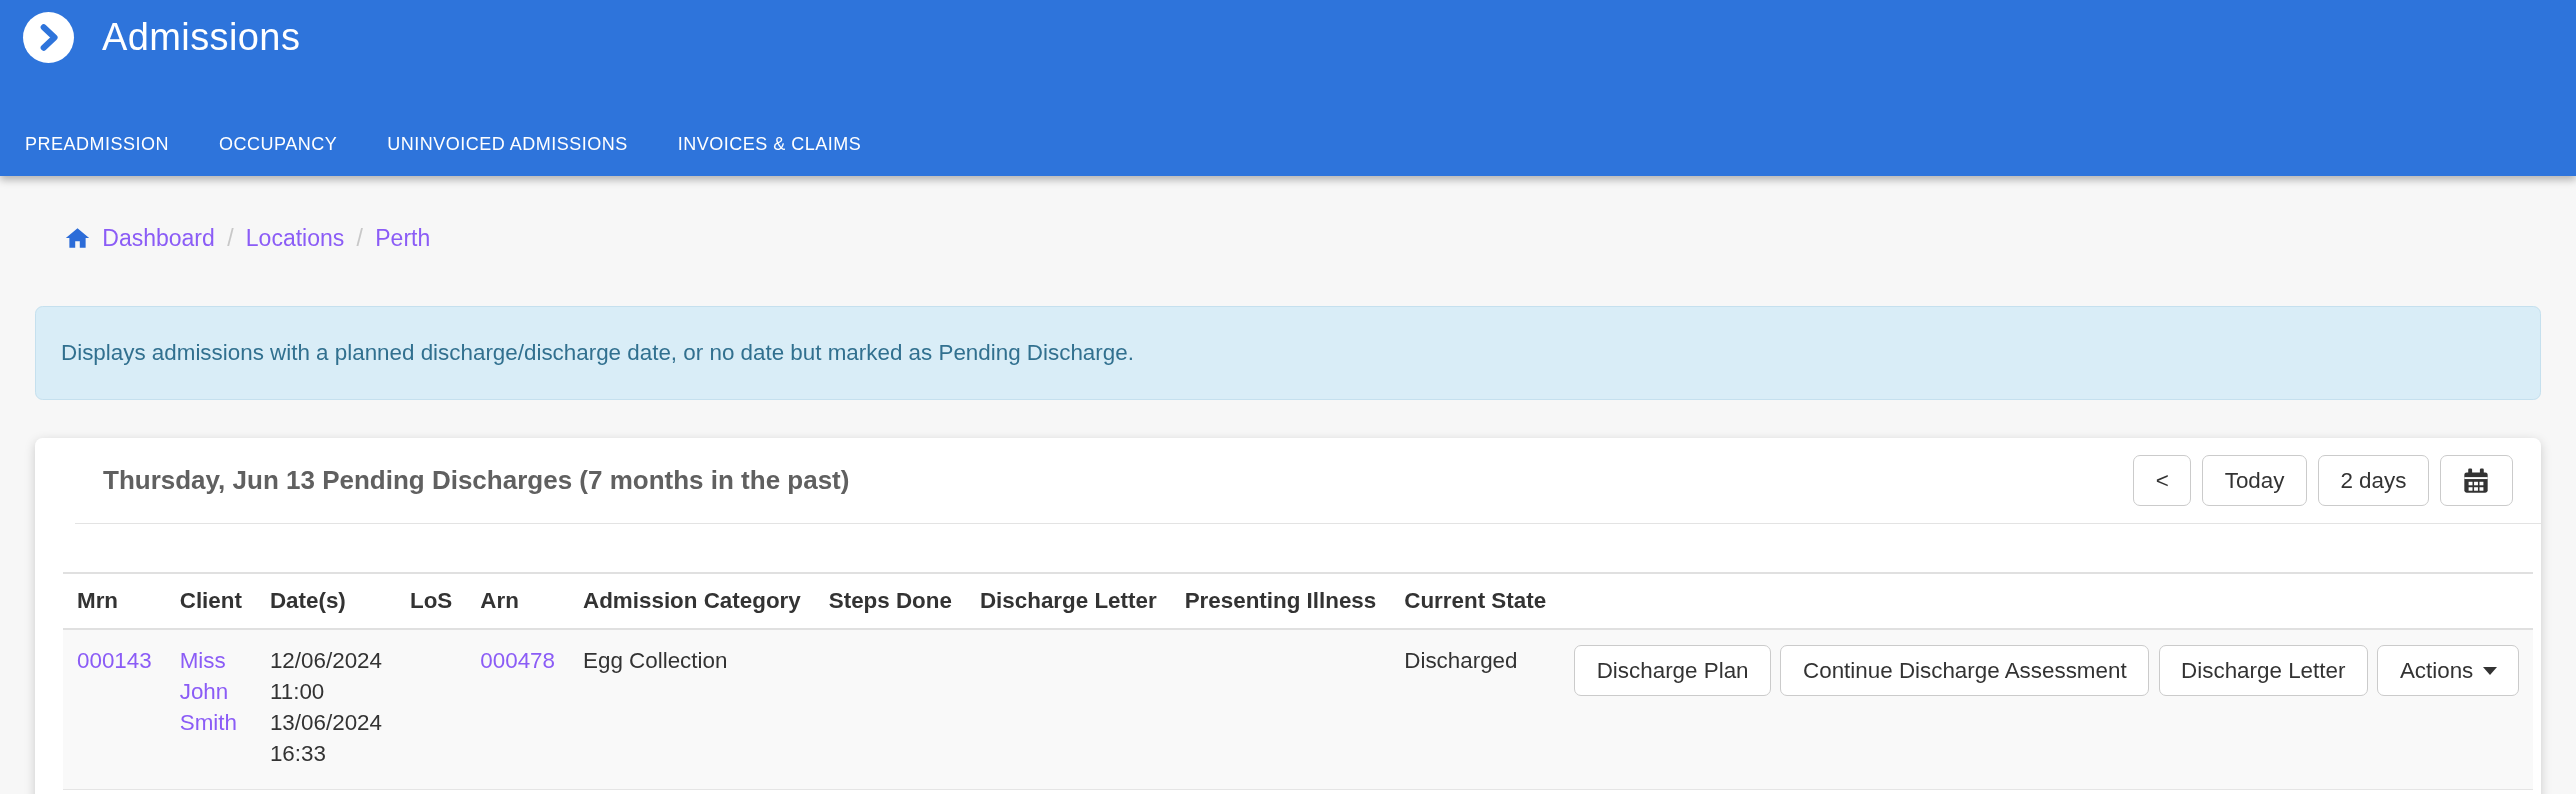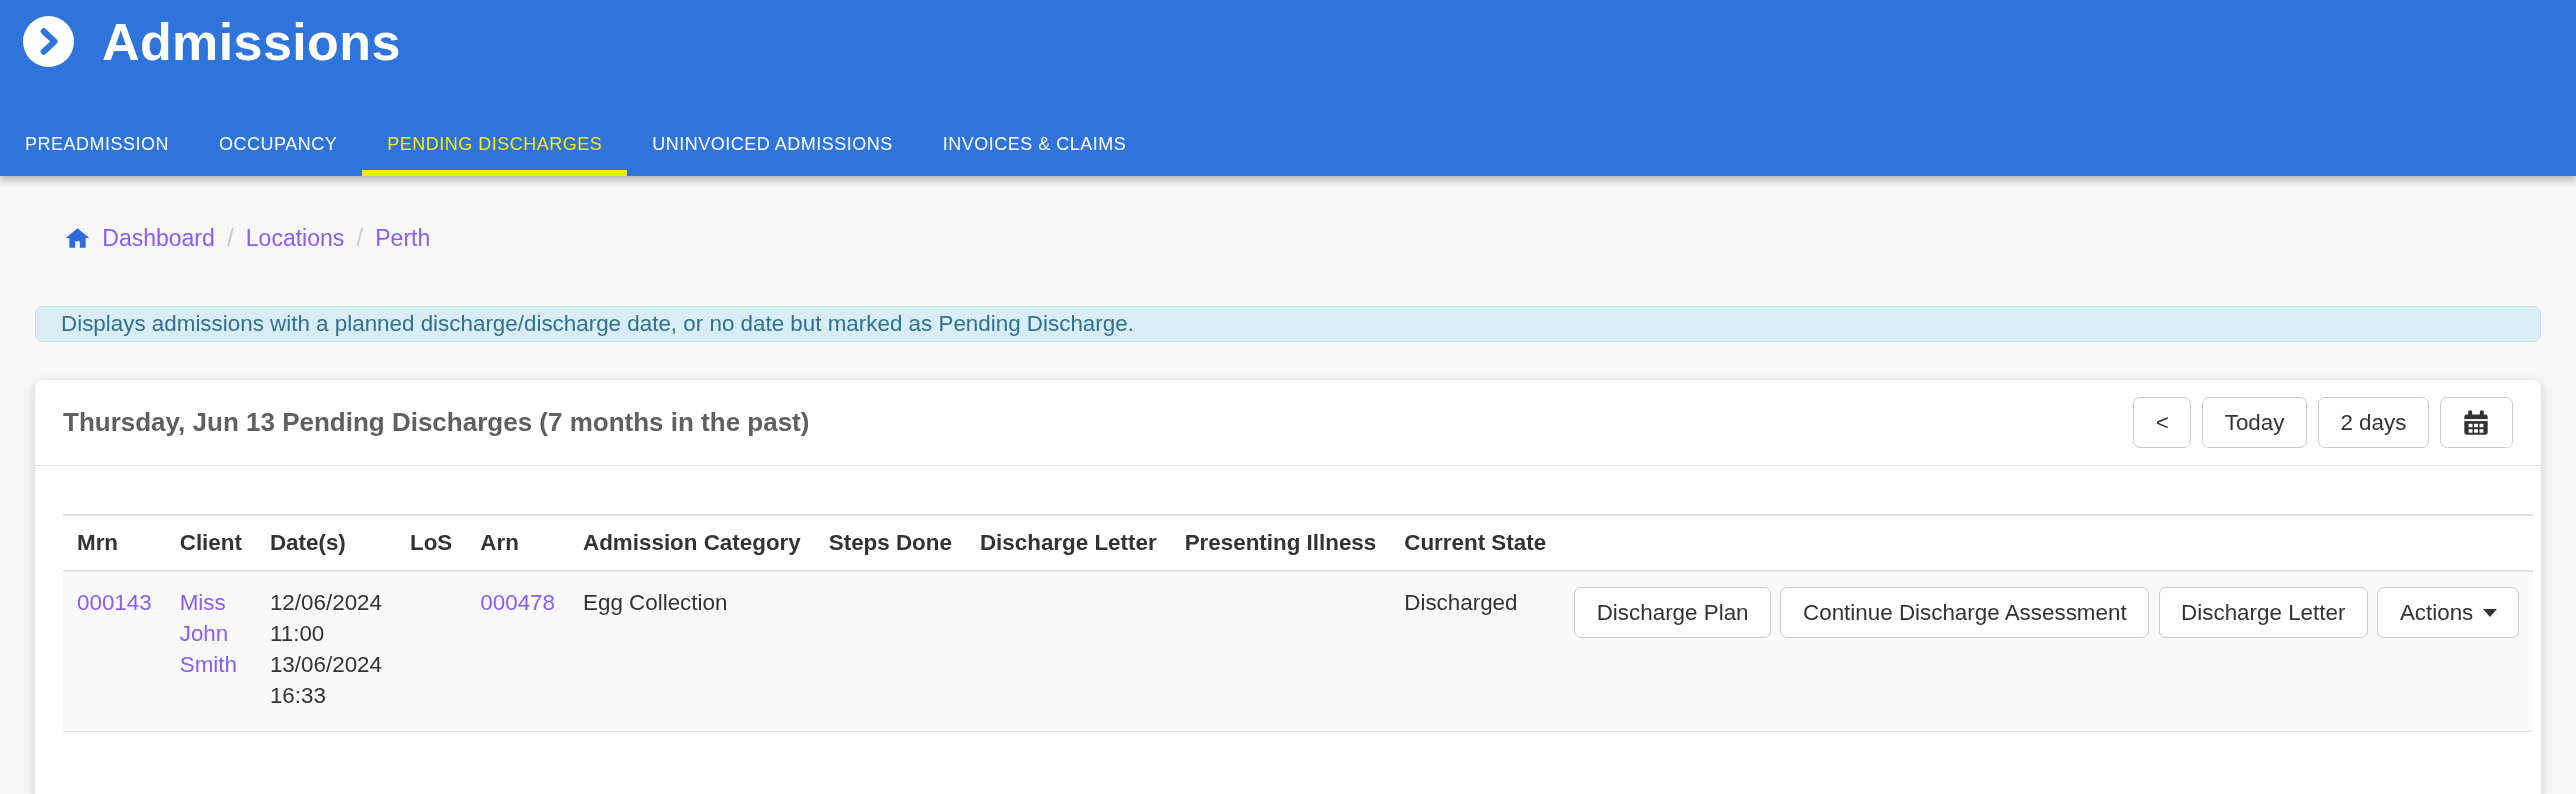--- a/index.html
+++ b/index.html
@@ -18,21 +18,21 @@
     background: #2e74db;
     box-shadow: 0 3.9px 7.7px rgba(0,0,0,0.28);
   }
   .brand { display: flex; align-items: center; gap: 28px; padding: 11.6px 0 0 23px; }
   .brand-icon {
     width: 51px; height: 51px; border-radius: 50%;
     background: #ffffff; flex: 0 0 auto;
     display: flex; align-items: center; justify-content: center;
   }
   .brand-icon svg { width: 29px; height: 29px; }
-  .page-title { color: #ffffff; font-size: 52px; font-weight: 700; letter-spacing: 0.4px; }
+  .page-title { color: #ffffff; font-size: 38px; font-weight: 400; letter-spacing: 0.4px; }
 
   .tabs { position: absolute; bottom: 0; left: 0; display: flex; align-items: flex-end; }
   .tab {
     font-size: 18px; font-weight: 500; letter-spacing: 0.5px;
     color: #ffffff; padding: 0 25px 15.4px 25px; cursor: pointer;
     border-bottom: 6.2px solid transparent; white-space: nowrap;
   }
   .tab.active { color: #fde908; border-bottom-color: #fde908; }
 
   
@@ -46,35 +46,36 @@
   .home-icon { width: 25px; height: 25px; display: inline-block; }
 
   
   .alert-info {
     margin: 54px 35px 0 35px;
     background: #d9edf7;
     border: 1.5px solid #c5e0ee;
     border-radius: 7.7px;
     color: #31708f;
     font-size: 22.4px;
-    padding: 4px 25px;
+    padding: 33px 25px;
   }
 
   
   .panel {
     margin: 38px 35px 0 35px;
     background: #ffffff;
     border-radius: 7.7px;
     box-shadow: 0 3.1px 10.8px rgba(0,0,0,0.18);
   }
   .panel-header {
     display: flex; align-items: center; justify-content: space-between;
     padding: 17px 28px;
     border-bottom: 1.5px solid #e3e3e3;
     min-height: 85px;
+    margin-left: 40px;
   }
   .panel-title { font-size: 26px; font-weight: 700; color: #606060; }
   .toolbar { display: flex; align-items: center; gap: 10.8px; }
 
   .btn {
     display: inline-flex; align-items: center; justify-content: center;
     height: 51px; padding: 0 21.6px;
     background: #ffffff;
     border: 1.5px solid #cbcbcb;
     border-radius: 7px;
@@ -123,21 +124,20 @@
       <span class="brand-icon">
         <svg viewBox="0 0 24 24" fill="none" stroke="#2e74db" stroke-width="5" stroke-linecap="round" stroke-linejoin="round">
           <polyline points="8,3.5 17,12 8,20.5"></polyline>
         </svg>
       </span>
       <span class="page-title">Admissions</span>
     </div>
     <div class="tabs">
       <div class="tab">PREADMISSION</div>
       <div class="tab">OCCUPANCY</div>
-      <div class="tab active">PENDING DISCHARGES</div>
       <div class="tab">UNINVOICED ADMISSIONS</div>
       <div class="tab">INVOICES &amp; CLAIMS</div>
     </div>
   </div>
 
   <div class="breadcrumb">
     <span class="home-icon">
       <svg viewBox="0 0 24 24" fill="#2c6cd8">
         <path d="M12 2.2 L0.8 11.4 h3.4 v9.4 h5.6 v-6.2 h4.4 v6.2 h5.6 v-9.4 h3.4 Z"></path>
       </svg>

